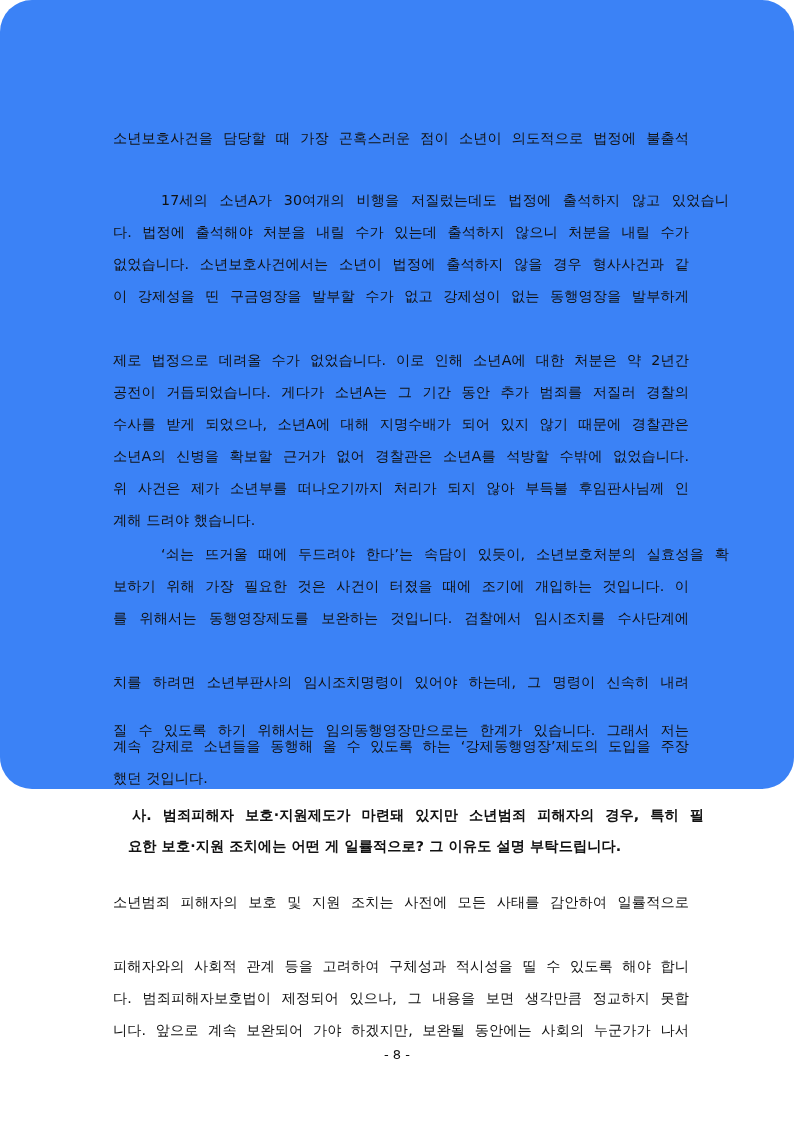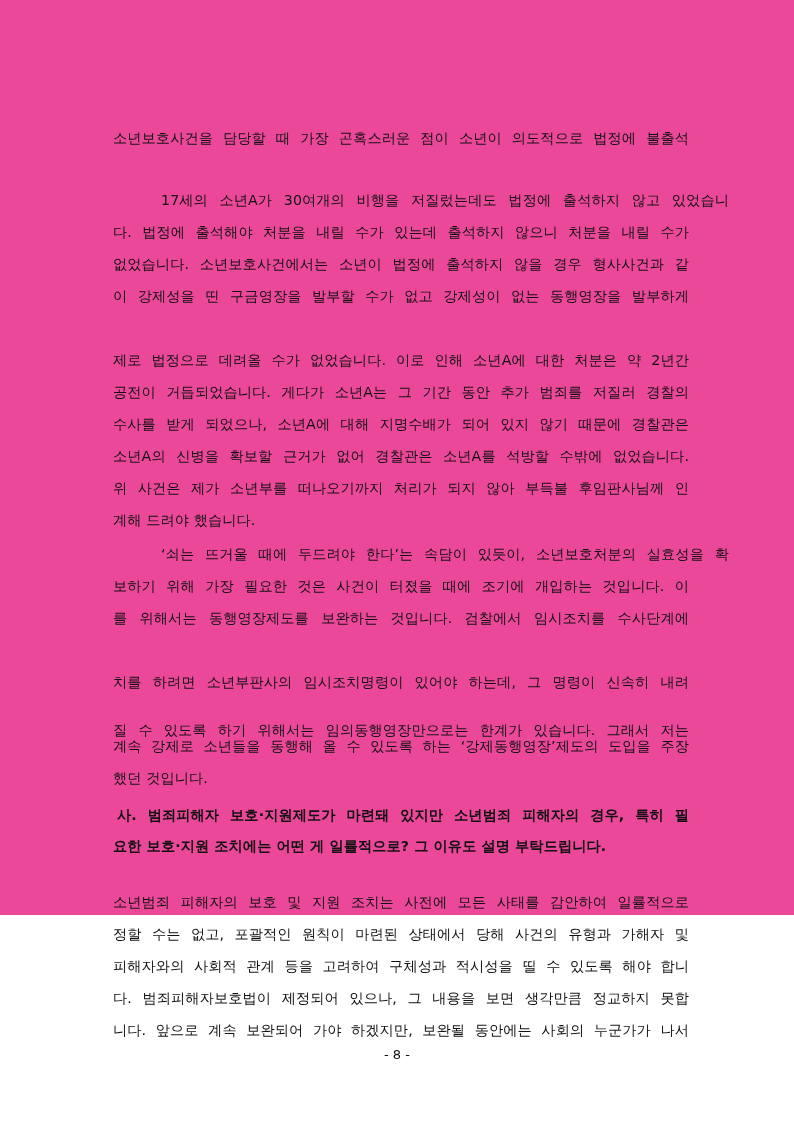--- a/index.html
+++ b/index.html
@@ -1,23 +1,23 @@
 <!DOCTYPE html>
 <html><head>
   <meta charset="utf-8">
   <style>
     html, body { margin: 0; padding: 0; background: #ffffff; }
     body { width: 794px; height: 1123px; position: relative; overflow: hidden;
            font-family: "DejaVu Sans", sans-serif; color: #111; }
-    .page { position: absolute; left: 0; top: 0; width: 794px; height: 915px; background: #ec4899; }
+    .page { position: absolute; left: 0; top: 0; width: 794px; height: 789px; background: #3b82f6; border-radius: 32px; }
     .line { position: absolute; left: 113px; width: 576px; font-size: 14.2px; line-height: 18px;
             white-space: nowrap; text-align: justify; text-align-last: justify; letter-spacing: 0.1px; }
     .line.last { text-align-last: left; }
     .line.indent { left: 121px; width: 568px; margin-left: 40px; }
-    .bold { font-weight: bold; }
+    .bold { font-weight: bold; margin-left: 15px; }
     .pagenum { position: absolute; top: 1046px; left: 0; width: 794px; text-align: center;
                font-size: 13px; line-height: 18px; font-family: "DejaVu Sans", sans-serif; }
   </style>
 </head>
 <body>
 
 <div class="page">
 
   <div class="line" style="top:129px">소년보호사건을 담당할 때 가장 곤혹스러운 점이 소년이 의도적으로 법정에 불출석</div>
 
@@ -37,19 +37,18 @@
   <div class="line" style="top:609px">를 위해서는 동행영장제도를 보완하는 것입니다. 검찰에서 임시조치를 수사단계에</div>
   <div class="line" style="top:673px">치를 하려면 소년부판사의 임시조치명령이 있어야 하는데, 그 명령이 신속히 내려</div>
   <div class="line" style="top:721px">질 수 있도록 하기 위해서는 임의동행영장만으로는 한계가 있습니다. 그래서 저는</div>
   <div class="line" style="top:737px">계속 강제로 소년들을 동행해 올 수 있도록 하는 ‘강제동행영장’제도의 도입을 주장</div>
   <div class="line last" style="top:769px">했던 것입니다.</div>
 
   <div class="line bold" style="top:806px; left:117px; width:572px">사. 범죄피해자 보호·지원제도가 마련돼 있지만 소년범죄 피해자의 경우, 특히 필</div>
   <div class="line bold last" style="top:837px">요한 보호·지원 조치에는 어떤 게 일률적으로? 그 이유도 설명 부탁드립니다.</div>
 
   <div class="line" style="top:893px">소년범죄 피해자의 보호 및 지원 조치는 사전에 모든 사태를 감안하여 일률적으로</div>
-  <div class="line" style="top:925px">정할 수는 없고, 포괄적인 원칙이 마련된 상태에서 당해 사건의 유형과 가해자 및</div>
   <div class="line" style="top:957px">피해자와의 사회적 관계 등을 고려하여 구체성과 적시성을 띨 수 있도록 해야 합니</div>
   <div class="line" style="top:989px">다. 범죄피해자보호법이 제정되어 있으나, 그 내용을 보면 생각만큼 정교하지 못합</div>
   <div class="line" style="top:1021px">니다. 앞으로 계속 보완되어 가야 하겠지만, 보완될 동안에는 사회의 누군가가 나서</div>
 
   <div class="pagenum">- 8 -</div>
 </div>
 
 </body></html>

